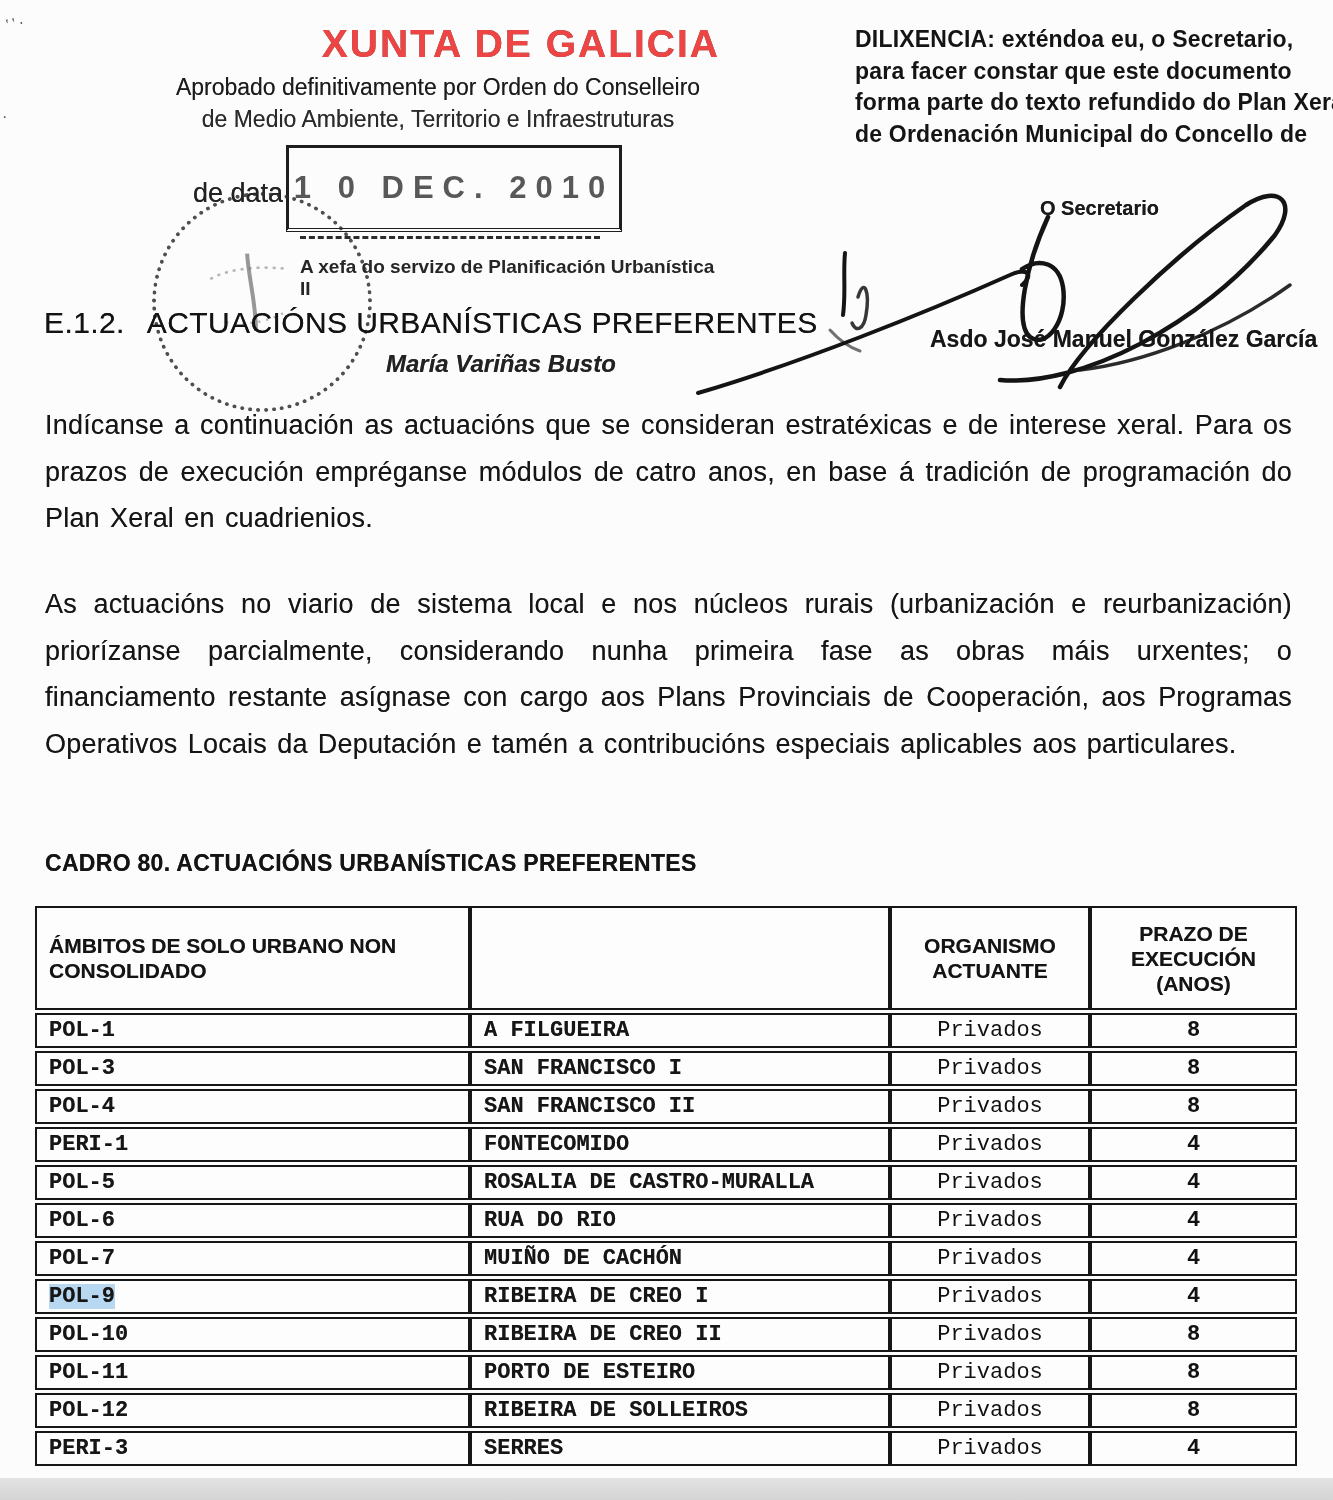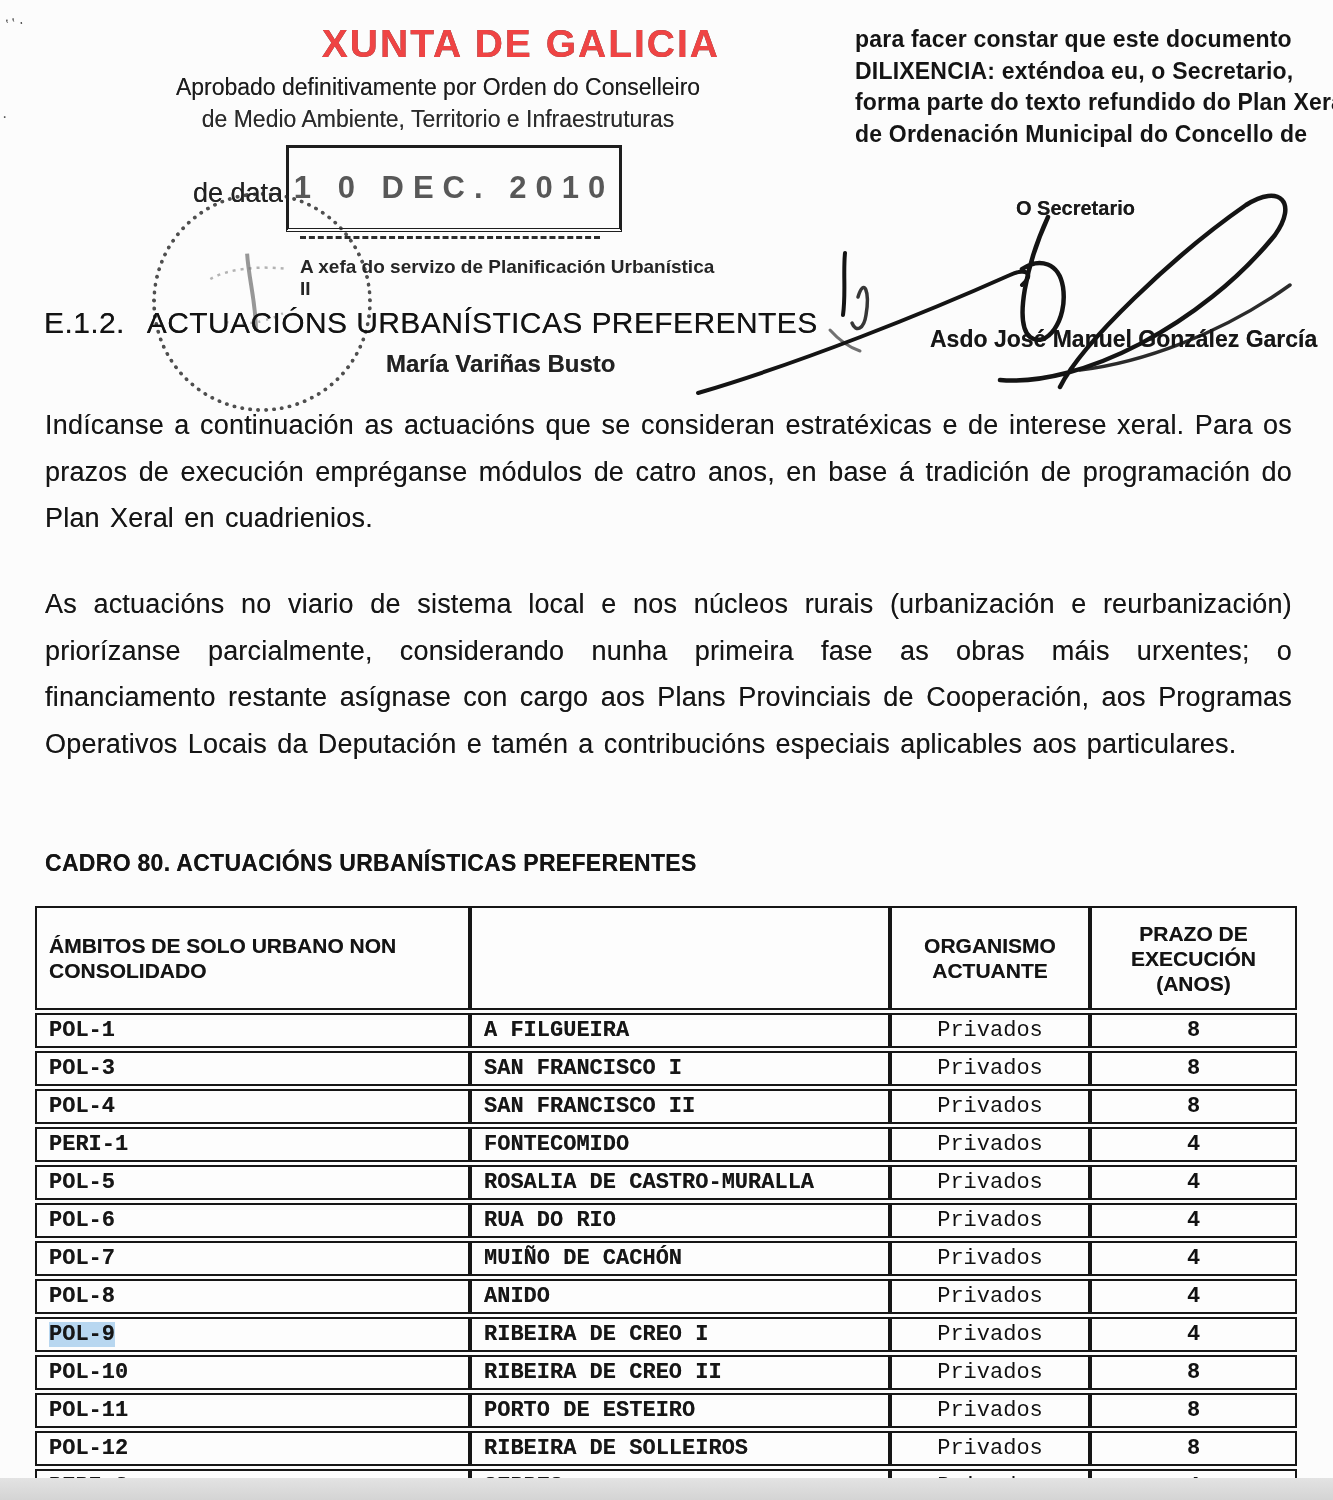--- a/index.html
+++ b/index.html
@@ -21,34 +21,34 @@
     font-size:23px;color:#2a2a2a;filter:blur(0.4px);}
   .date-label{left:193px;top:178px;font-size:27px;color:#222;filter:blur(0.3px);}
   .date-box{left:286px;top:145px;width:330px;height:80px;
     border:3px solid #1e1e1e;border-bottom:4px double #1e1e1e;
     display:flex;align-items:center;justify-content:center;}
   .date-box-underline{left:300px;top:236px;width:300px;border-top:3px dashed #2c2c2c;height:0;}
   .date-stamp-text{font-size:31px;font-weight:700;letter-spacing:9px;color:#3c3c3c;
     filter:blur(0.6px);opacity:0.85;}
   .xefa-role{left:300px;top:256px;width:420px;font-size:19px;font-weight:700;
     color:#262626;filter:blur(0.35px);}
-  .xefa-name{left:386px;top:350px;font-size:24px;font-weight:700;
+  .xefa-name{left:386px;top:350px;font-size:24px;font-weight:700;font-style:italic;
     color:#222;filter:blur(0.3px);}
 
   
   .round-stamp{left:152px;top:192px;width:212px;height:212px;border-radius:50%;
     border:4px dotted #2a2a2a;opacity:0.82;transform:rotate(-8deg);}
   .round-stamp-inner{position:absolute;left:38px;top:46px;width:120px;height:100px;
     opacity:0.75;}
 
   
   .diligence{left:855px;top:24px;width:478px;}
   .diligence .dline{white-space:nowrap;font-size:23px;font-weight:700;
     line-height:31.5px;color:#141414;letter-spacing:0.2px;}
-  .secretario{left:1016px;top:197px;font-size:20px;font-weight:700;color:#1a1a1a;}
+  .secretario{left:1040px;top:197px;font-size:20px;font-weight:700;color:#1a1a1a;}
   .sig-secretary{left:930px;top:165px;width:403px;height:250px;overflow:hidden;}
   .asdo{left:930px;top:326px;font-size:23px;font-weight:700;color:#161616;white-space:nowrap;}
 
   
   .section-heading{left:44px;top:306px;font-size:30px;color:#131313;
     letter-spacing:0.4px;white-space:nowrap;}
   .section-heading .num{margin-right:22px;}
   .sig-xefa{left:680px;top:235px;width:370px;height:175px;}
 
   
@@ -100,22 +100,22 @@
 
 <div class="abs round-stamp">
   <svg class="round-stamp-inner" viewBox="0 0 120 100">
     <path d="M60,10 C58,35 62,60 58,88" stroke-width="4" opacity="0.7"></path>
     <path d="M20,30 C40,22 70,24 95,30" stroke-width="2.5" stroke-dasharray="3 5" opacity="0.5"></path>
     <path d="M30,75 C50,82 75,80 92,72" stroke-width="2.5" stroke-dasharray="2 6" opacity="0.5"></path>
   </svg>
 </div>
 
 <div class="abs diligence">
+  <div class="dline">DILIXENCIA: exténdoa eu, o Secretario,</div>
   <div class="dline">para facer constar que este documento</div>
-  <div class="dline">DILIXENCIA: exténdoa eu, o Secretario,</div>
   <div class="dline">forma parte do texto refundido do Plan Xeral</div>
   <div class="dline">de Ordenación Municipal do Concello de</div>
 </div>
 <div class="abs secretario scan">O Secretario</div>
 
 <svg class="abs sig-secretary" viewBox="0 0 403 250">
   <path d="M118,52 C96,100 84,158 100,172 C116,184 138,156 133,122 C129,98 110,92 92,104" stroke-width="4.5" stroke-linecap="round"></path>
   <path d="M70,215 C150,222 272,160 345,70 C368,38 350,18 316,40 C244,90 152,178 130,222" stroke-width="4.5" stroke-linecap="round"></path>
   <path d="M150,205 C210,198 290,170 360,120" stroke-width="3.5" stroke-linecap="round" opacity="0.9"></path>
 </svg>
@@ -188,26 +188,20 @@
         <td class="c2">Privados</td>
         <td class="c3">4</td>
       </tr>
       <tr>
         <td class="c0 scan-soft">POL-7</td>
         <td class="c1 scan-soft">MUIÑO DE CACHÓN</td>
         <td class="c2">Privados</td>
         <td class="c3">4</td>
       </tr>
       <tr>
-        <td class="c0 scan-soft">POL-8</td>
-        <td class="c1 scan-soft">ANIDO</td>
-        <td class="c2">Privados</td>
-        <td class="c3">4</td>
-      </tr>
-      <tr>
         <td class="c0 scan-soft"><span class="hl">POL-9</span></td>
         <td class="c1 scan-soft">RIBEIRA DE CREO I</td>
         <td class="c2">Privados</td>
         <td class="c3">4</td>
       </tr>
       <tr>
         <td class="c0 scan-soft">POL-10</td>
         <td class="c1 scan-soft">RIBEIRA DE CREO II</td>
         <td class="c2">Privados</td>
         <td class="c3">8</td>

